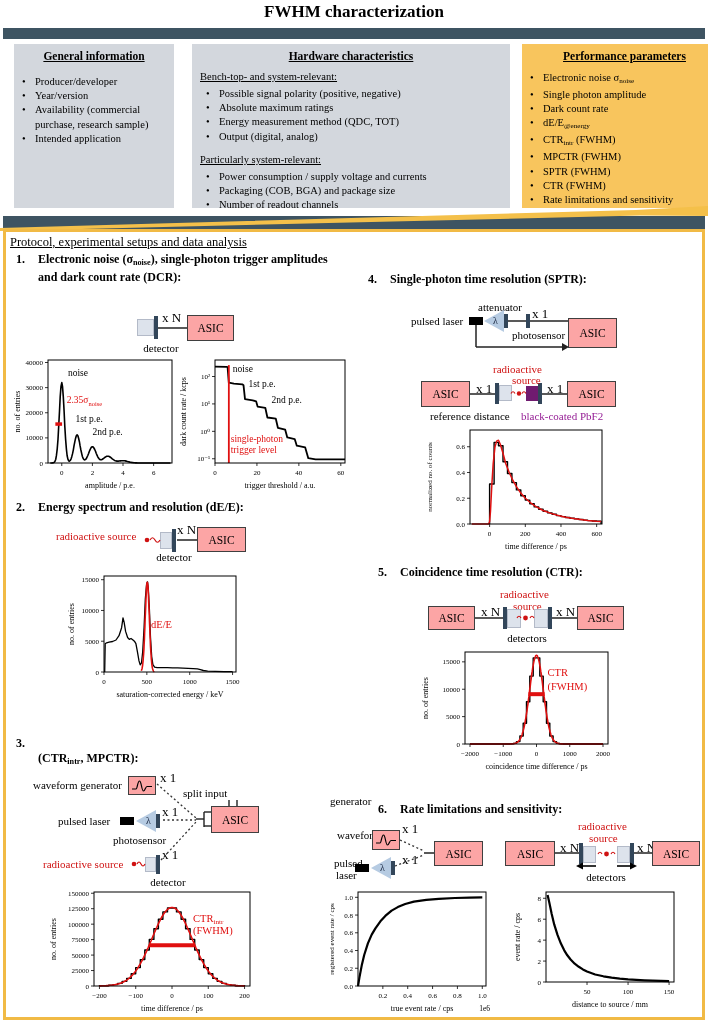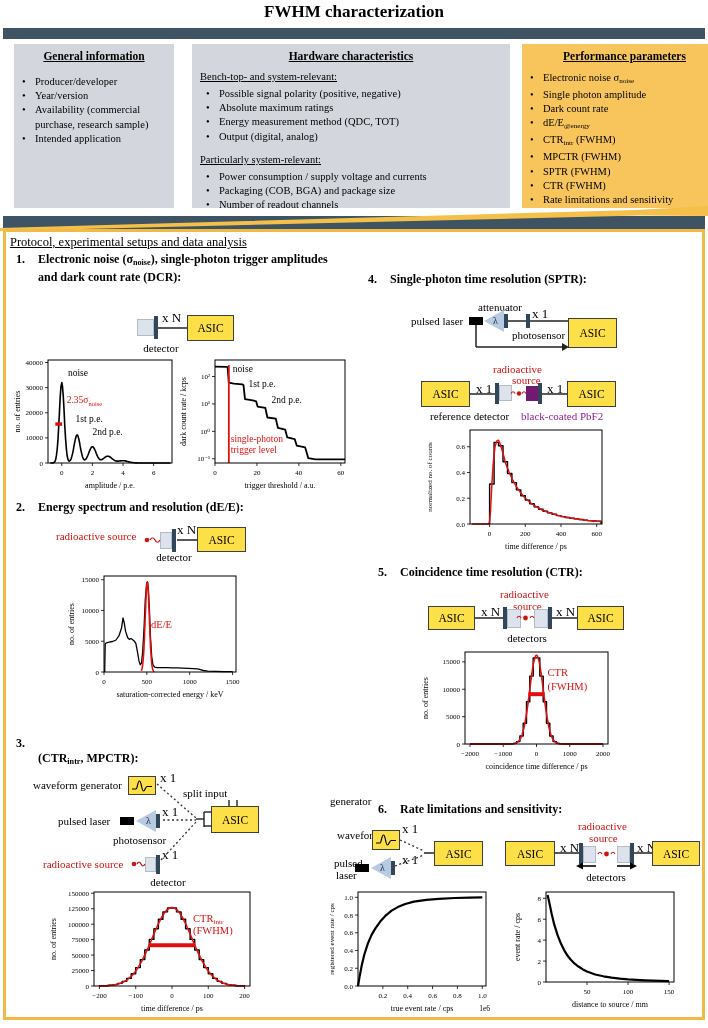--- a/index.html
+++ b/index.html
@@ -18,21 +18,21 @@
   .proto{border:3px solid #f1ba45;background:#fff;box-sizing:border-box;}
   .phead{font-weight:normal;text-decoration:underline;font-size:12.5px;}
   .ihead{font-weight:bold;font-size:12px;line-height:15px;}
   .inum{font-weight:bold;font-size:12px;width:22px;flex:none;}
   .ih{display:flex;}
   .dlabel{font-size:11px;white-space:nowrap;line-height:12px;}
   .xl{font-size:13px;white-space:nowrap;line-height:11px;}
   .red{color:#cf1212;}
   .purple{color:#962096;}
   .sb{font-size:68%;vertical-align:-0.25em;}
-  .abox{position:absolute;border:1.5px solid #3f3f3f;background:#fde047;display:flex;align-items:center;justify-content:center;font-size:11.5px;box-sizing:border-box;}
+  .abox{position:absolute;border:1.5px solid #3f3f3f;background:#fca5a5;display:flex;align-items:center;justify-content:center;font-size:11.5px;box-sizing:border-box;}
   .bar{position:absolute;background:#32465a;}
   .dsq{position:absolute;background:#dde3ec;border:0.5px solid #b3bac8;box-sizing:border-box;}
   .pbox{position:absolute;background:#701b70;}
   .laser{position:absolute;background:#000;}
   .tri{position:absolute;width:0;height:0;border-top:11px solid transparent;border-bottom:11px solid transparent;border-right:20px solid #b6cbe2;}
   .lam{position:absolute;font-size:10px;color:#13203a;}
   .chart svg{display:block;font-family:"Liberation Serif","DejaVu Serif",serif;}
   .ctr{text-align:center;}
 </style>
 </head>
@@ -336,21 +336,21 @@
   <div class="abox" style="left:421px;top:381px;width:49px;height:26px;">ASIC</div>
   <div class="abs xl" style="left:476px;top:383px;">x 1</div>
   <div class="bar abs" style="left:495px;top:383px;width:4px;height:21px;"></div>
   <div class="dsq abs" style="left:499px;top:385px;width:13px;height:16px;"></div>
   <div class="pbox abs" style="left:526px;top:386px;width:12px;height:15px;"></div>
   <div class="bar abs" style="left:538px;top:383px;width:4px;height:21px;"></div>
   <div class="abs xl" style="left:547px;top:383px;">x 1</div>
   <div class="abox" style="left:567px;top:381px;width:49px;height:26px;">ASIC</div>
   <div class="abs dlabel red" style="left:493px;top:363px;">radioactive</div>
   <div class="abs dlabel red" style="left:512px;top:374px;">source</div>
-  <div class="abs dlabel" style="left:430px;top:410px;">reference detector</div>
+  <div class="abs dlabel" style="left:430px;top:410px;">reference distance</div>
   <div class="abs dlabel purple" style="left:521px;top:410px;">black-coated PbF2</div>
   <div class="abs chart" style="left:424px;top:424px;">
       <svg width="186" height="134">
         <line x1="65.62162162162161" y1="100" x2="65.62162162162161" y2="103" stroke="#000" stroke-width="0.8"></line>
         <text x="65.62162162162161" y="112" text-anchor="middle" font-size="7">0</text>
         <line x1="101.29729729729729" y1="100" x2="101.29729729729729" y2="103" stroke="#000" stroke-width="0.8"></line>
         <text x="101.29729729729729" y="112" text-anchor="middle" font-size="7">200</text>
         <line x1="136.97297297297297" y1="100" x2="136.97297297297297" y2="103" stroke="#000" stroke-width="0.8"></line>
         <text x="136.97297297297297" y="112" text-anchor="middle" font-size="7">400</text>
         <line x1="172.64864864864865" y1="100" x2="172.64864864864865" y2="103" stroke="#000" stroke-width="0.8"></line>

